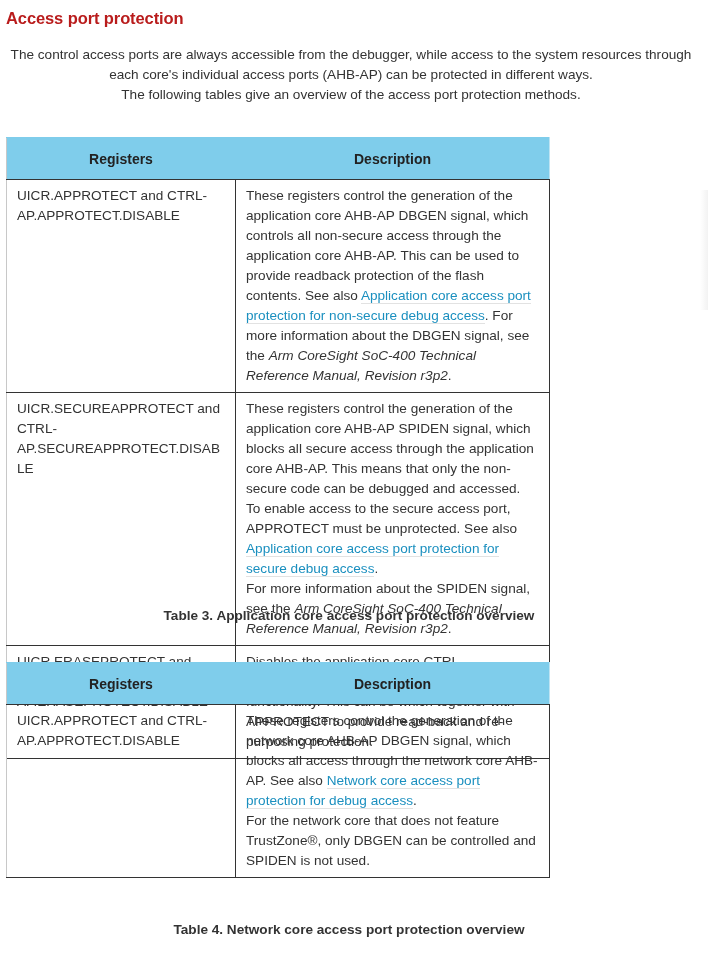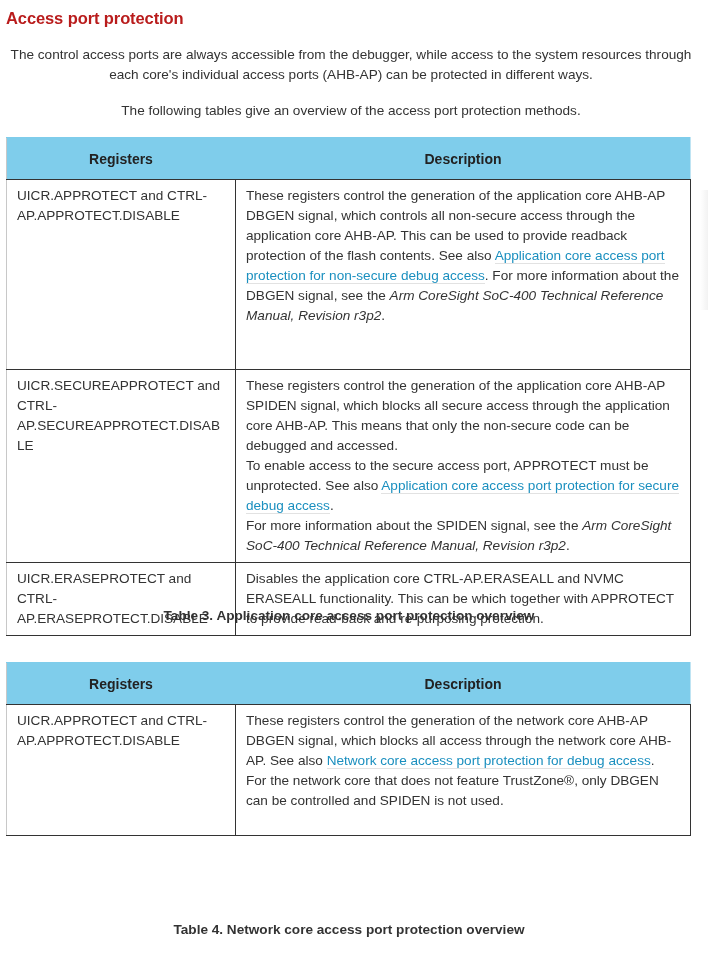--- a/index.html
+++ b/index.html
@@ -35,26 +35,26 @@
       margin: 0;
       position: absolute;
       left: 0;
       width: 690px;
       font-size: 13.6px;
       line-height: 20px;
       color: #333333;
       text-align: center;
     }
     #intro1 { top: 45px; }
-    #intro2 { top: 101px; }
+    #intro2 { top: 85px; }
 
     table.ap-table {
       position: absolute;
       left: 0;
-      width: 685px;
+      width: 544px;
       border-collapse: collapse;
       font-size: 13.6px;
       line-height: 20px;
       color: #333333;
     }
     #table3 { top: 137px; }
     #table4 { top: 662px; }
 
     table.ap-table th {
       background: #7fcdeb;

